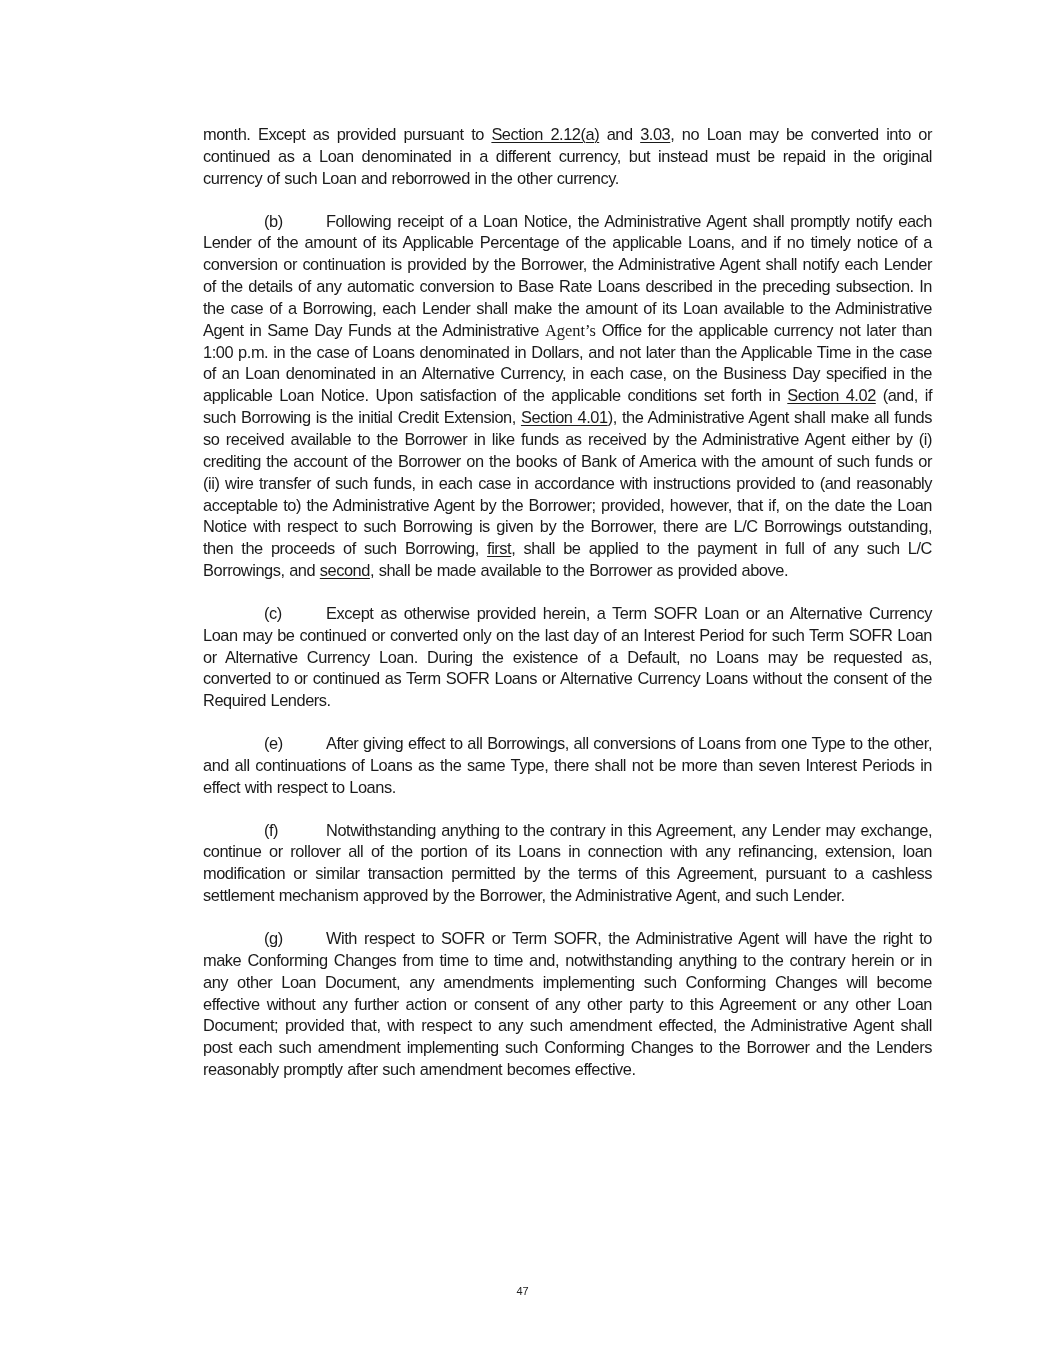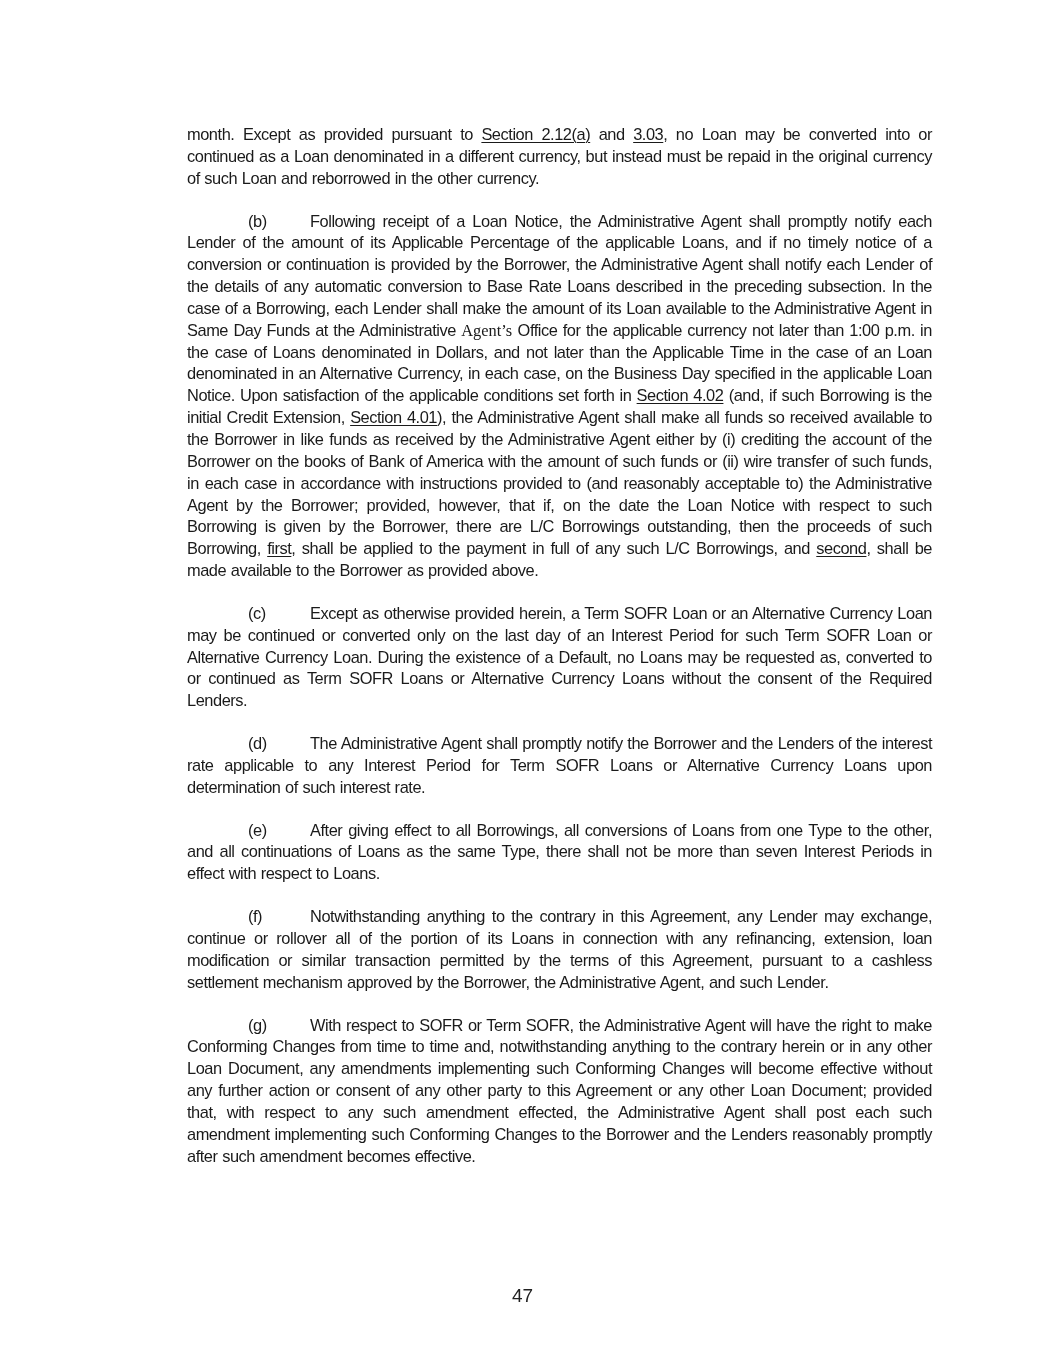--- a/index.html
+++ b/index.html
@@ -15,21 +15,21 @@
     font-family: "Liberation Sans", "DejaVu Sans", sans-serif;
     color: #1a1a1a;
   }
   .page {
     position: absolute;
     left: 187px;
     top: 124px;
     width: 745px;
   }
   .para {
-    margin: 0 0 21px 0;
+    margin: 0 0 21px 16px;
     font-size: 16.4px;
     line-height: 21.85px;
     text-align: justify;
     letter-spacing: -0.45px;
     word-spacing: 0.5px;
     transform-origin: left top;
   }
   .para .label {
     display: inline-block;
     width: 62px;
@@ -43,30 +43,29 @@
   .serif {
     font-family: Liberation Serif, serif;
     letter-spacing: 0;
   }
   .page-number {
     position: absolute;
     left: 0;
     width: 1045px;
     top: 1285px;
     text-align: center;
-    font-size: 19px;
+    font-size: 11px;
     color: #222;
   }
 </style>
 </head>
 <body>
 
 <div class="page">
   <p class="para"><span>month. Except as provided pursuant to </span><span class="u">Section 2.12(a)</span><span> and </span><span class="u">3.03</span><span>, no Loan may be converted into or continued as a Loan denominated in a different currency, but instead must be repaid in the original currency of such Loan and reborrowed in the other currency.</span></p>
   <p class="para"><span class="label">(b)</span><span>Following receipt of a Loan Notice, the Administrative Agent shall promptly notify each Lender of the amount of its Applicable Percentage of the applicable Loans, and if no timely notice of a conversion or continuation is provided by the Borrower, the Administrative Agent shall notify each Lender of the details of any automatic conversion to Base Rate Loans described in the preceding subsection.  In the case of a Borrowing, each Lender shall make the amount of its Loan available to the Administrative Agent in Same Day Funds at the Administrative </span><span class="serif">Agent’s</span><span> Office for the applicable currency not later than 1:00 p.m. in the case of Loans denominated in Dollars, and not later than the Applicable Time in the case of an Loan denominated in an Alternative Currency, in each case, on the Business Day specified in the applicable Loan Notice.  Upon satisfaction of the applicable conditions set forth in </span><span class="u">Section 4.02</span><span> (and, if such Borrowing is the initial Credit Extension, </span><span class="u">Section 4.01</span><span>), the Administrative Agent shall make all funds so received available to the Borrower in like funds as received by the Administrative Agent either by (i) crediting the account of the Borrower on the books of Bank of America with the amount of such funds or (ii) wire transfer of such funds, in each case in accordance with instructions provided to (and reasonably acceptable to) the Administrative Agent by the Borrower; provided, however, that if, on the date the Loan Notice with respect to such Borrowing is given by the Borrower, there are L/C Borrowings outstanding, then the proceeds of such Borrowing, </span><span class="u">first</span><span>, shall be applied to the payment in full of any such L/C Borrowings, and </span><span class="u">second</span><span>, shall be made available to the Borrower as provided above.</span></p>
   <p class="para"><span class="label">(c)</span><span>Except as otherwise provided herein, a Term SOFR Loan or an Alternative Currency Loan may be continued or converted only on the last day of an Interest Period for such Term SOFR Loan or Alternative Currency Loan.  During the existence of a Default, no Loans may be requested as, converted to or continued as Term SOFR Loans or Alternative Currency Loans without the consent of the Required Lenders.</span></p>
-  <p class="para"><span class="label">(d)</span><span>The Administrative Agent shall promptly notify the Borrower and the Lenders of the interest rate applicable to any Interest Period for Term SOFR Loans or Alternative Currency Loans upon determination of such interest rate.</span></p>
   <p class="para"><span class="label">(e)</span><span>After giving effect to all Borrowings, all conversions of Loans from one Type to the other, and all continuations of Loans as the same Type, there shall not be more than seven Interest Periods in effect with respect to Loans.</span></p>
   <p class="para"><span class="label">(f)</span><span>Notwithstanding anything to the contrary in this Agreement, any Lender may exchange, continue or rollover all of the portion of its Loans in connection with any refinancing, extension, loan modification or similar transaction permitted by the terms of this Agreement, pursuant to a cashless settlement mechanism approved by the Borrower, the Administrative Agent, and such Lender.</span></p>
   <p class="para"><span class="label">(g)</span><span>With respect to SOFR or Term SOFR, the Administrative Agent will have the right to make Conforming Changes from time to time and, notwithstanding anything to the contrary herein or in any other Loan Document, any amendments implementing such Conforming Changes will become effective without any further action or consent of any other party to this Agreement or any other Loan Document; provided that, with respect to any such amendment effected, the Administrative Agent shall post each such amendment implementing such Conforming Changes to the Borrower and the Lenders reasonably promptly after such amendment becomes effective.</span></p>
 </div>
 
 <div class="page-number">47</div>
 
 </body></html>

